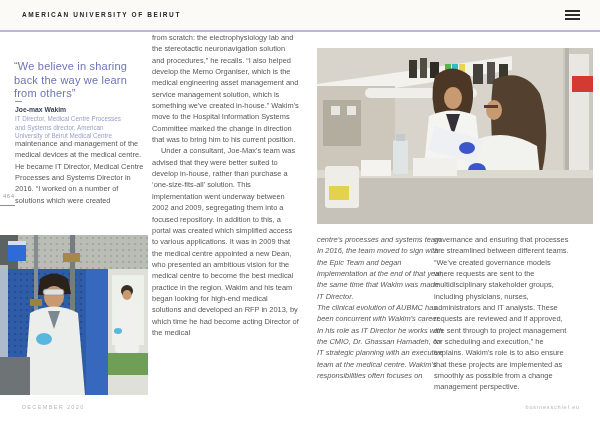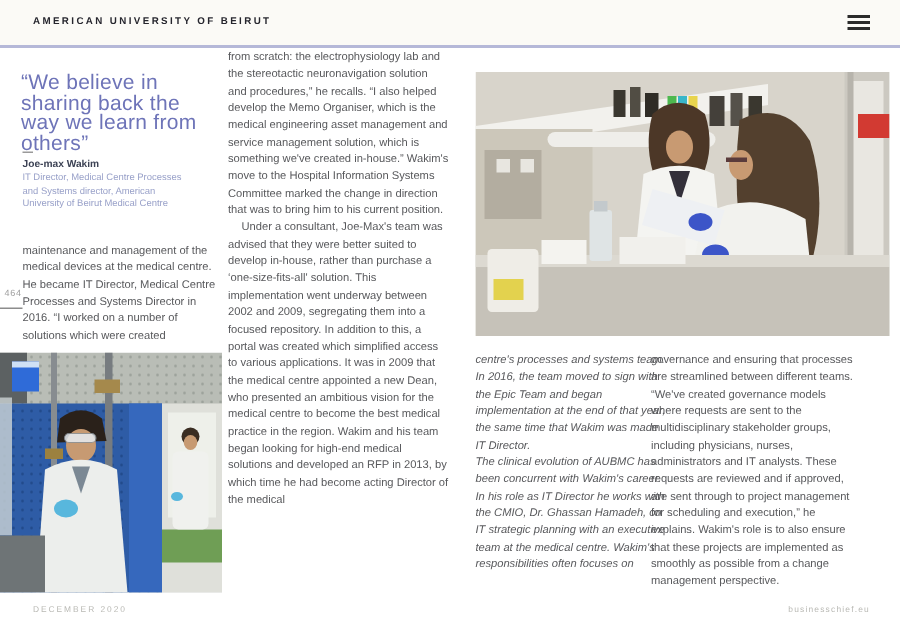--- a/index.html
+++ b/index.html
@@ -12,30 +12,30 @@
          letter-spacing:1.6px;color:#26262e;}
   .menu{position:absolute;right:20px;top:10px;width:15px;height:11px;cursor:pointer;}
   .menu span{display:block;height:1.6px;background:#2b2b2b;margin-bottom:2.4px;}
   .divider{position:absolute;left:0;top:30px;width:600px;height:2px;background:#b5b8d8;}
 
   
   .folio{position:absolute;left:3px;top:193px;font-size:6px;color:#9e9e9e;letter-spacing:.5px;}
   .folio-line{position:absolute;left:0;top:205px;width:15px;border-top:1px solid #8c8c8c;}
 
   
-  .quote{position:absolute;left:14px;top:48px;width:132px;font-size:14px;line-height:13.5px;
+  .quote{position:absolute;left:14px;top:60px;width:132px;font-size:11px;line-height:13.5px;
          color:#6e74b8;letter-spacing:.2px;}
   .attr-dash{position:absolute;left:15px;top:101px;width:7px;border-top:1px solid #9a9a9a;}
   .attr-name{position:absolute;left:15px;top:106px;font-size:6.8px;font-weight:bold;color:#3c4254;}
   .attr-role{position:absolute;left:15px;top:115px;width:132px;font-size:6.3px;
              line-height:8.6px;color:#99a1c9;}
 
   
   .body-text{font-size:7.45px;line-height:11.35px;color:#58595c;}
-  .col1{position:absolute;left:15px;top:161px;width:133px;}
+  .col1{position:absolute;left:15px;top:138px;width:133px;}
   .col2{position:absolute;left:152px;top:32px;width:147px;}
   .col2 .p2{text-indent:9px;}
   .col3{position:absolute;left:317px;top:234px;width:128px;font-style:italic;}
   .col4{position:absolute;left:434px;top:234px;width:136px;}
   .section-heading{font-size:7.2px;font-weight:bold;letter-spacing:.3px;color:#6e74b8;
                    margin:11px 0 5px 0;}
 
   
   .photo-right{position:absolute;left:317px;top:48px;width:276px;height:176px;}
   .photo-left{position:absolute;left:0px;top:235px;width:148px;height:160px;}

